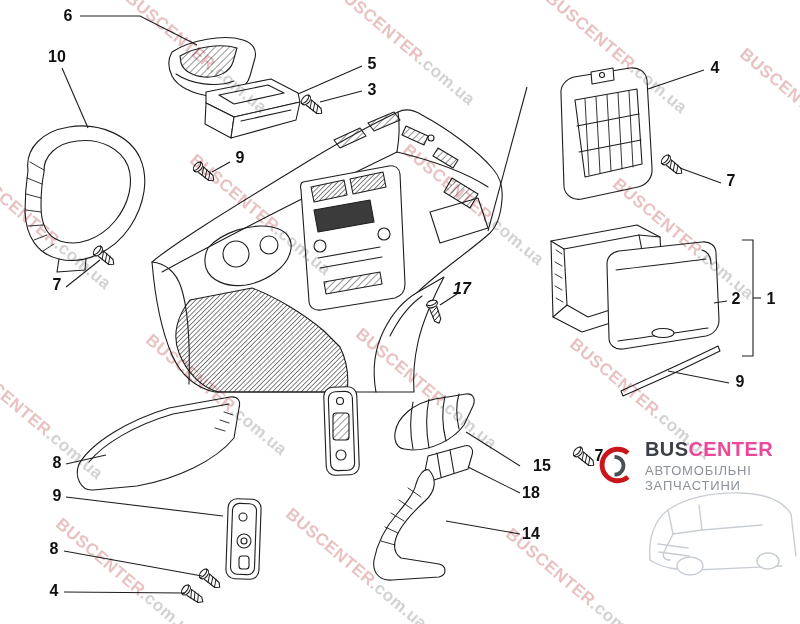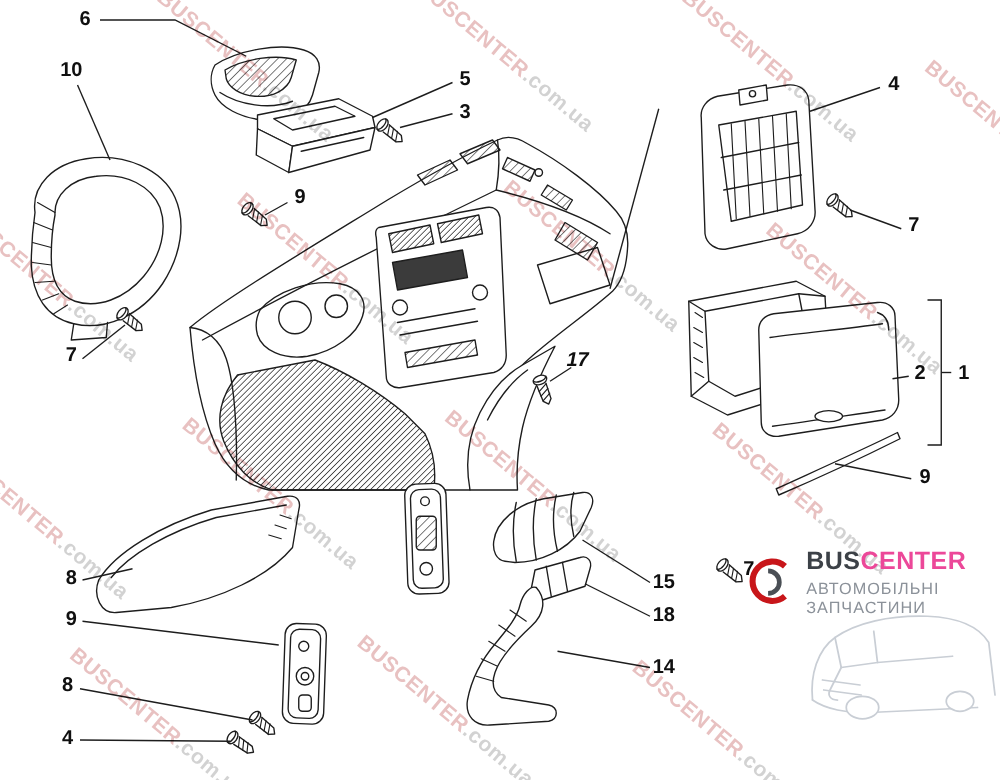--- a/index.html
+++ b/index.html
@@ -242,21 +242,21 @@
       <div class="callout" style="left: 731px; top: 181px;">7</div>
       <div class="callout" style="left: 462px; top: 289px; font-style: italic;">17</div>
       <div class="callout" style="left: 736px; top: 299px;">2</div>
       <div class="callout" style="left: 771px; top: 299px;">1</div>
       <div class="callout" style="left: 740px; top: 382px;">9</div>
       <div class="callout" style="left: 57px; top: 285px;">7</div>
       <div class="callout" style="left: 57px; top: 463px;">8</div>
       <div class="callout" style="left: 57px; top: 496px;">9</div>
       <div class="callout" style="left: 54px; top: 549px;">8</div>
       <div class="callout" style="left: 54px; top: 591px;">4</div>
-      <div class="callout" style="left: 531px; top: 466px;">15</div>
+      <div class="callout" style="left: 542px; top: 466px;">15</div>
       <div class="callout" style="left: 531px; top: 493px;">18</div>
       <div class="callout" style="left: 531px; top: 534px;">14</div>
       <div class="callout" style="left: 599px; top: 456px;">7</div>
     </div>
 
   <div class="logo">
     <svg width="52" height="58" viewBox="0 0 52 58">
       <path d="M40,13 A21,21 0 1 0 40,45" fill="none" stroke="#c8161a" stroke-width="6.5"></path>
       <path d="M22,18 A12,12 0 1 1 22,42" fill="none" stroke="#4a4f55" stroke-width="5"></path>
     </svg>

